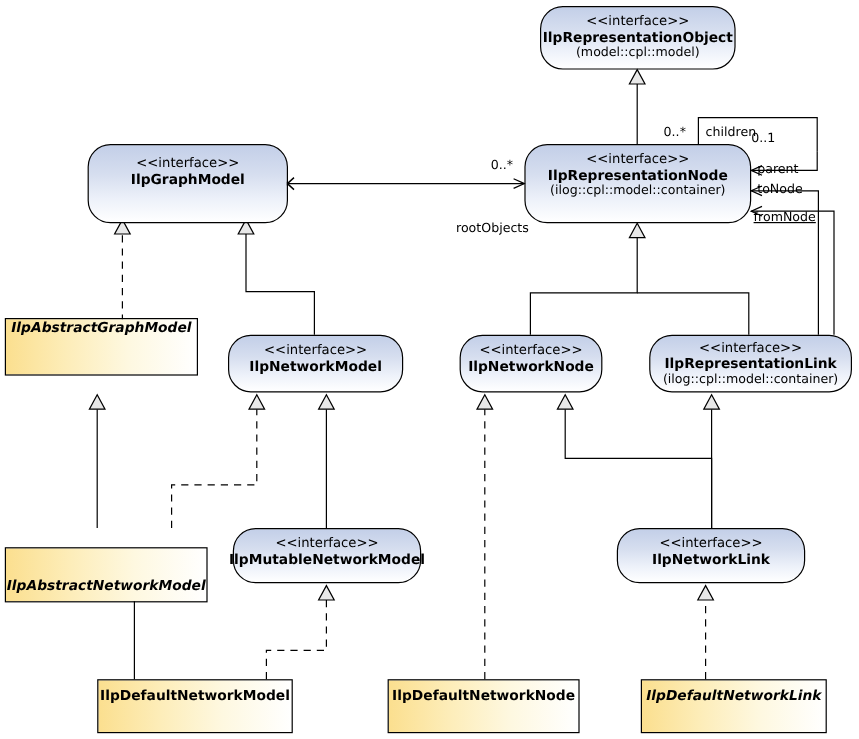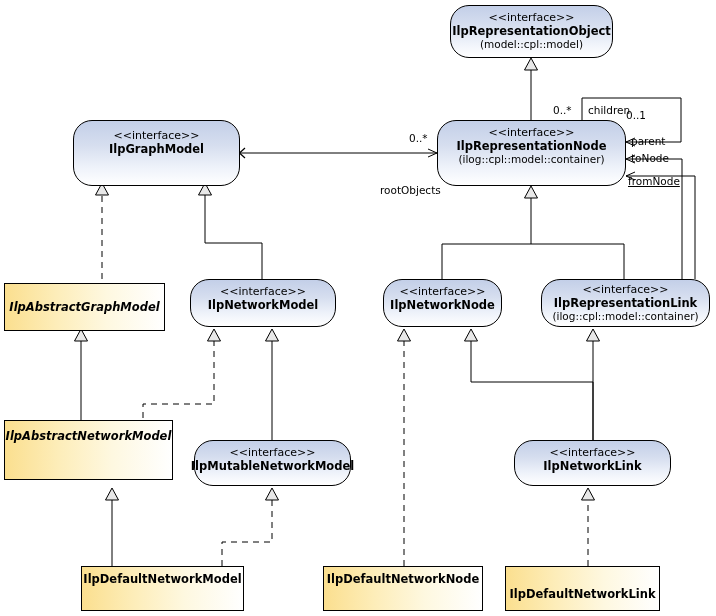--- a/index.html
+++ b/index.html
@@ -184,41 +184,41 @@
     <div class="stereo">&lt;&lt;interface&gt;&gt;</div>
     <div class="cname">IlpGraphModel</div>
   </div>
 
   <div class="uml-box iface" style="left:437px; top:120px; width:189px; height:66px;">
     <div class="stereo">&lt;&lt;interface&gt;&gt;</div>
     <div class="cname">IlpRepresentationNode</div>
     <div class="pkg">(ilog::cpl::model::container)</div>
   </div>
 
-  <div class="uml-box abstract" style="left:4px; top:283px; width:161px; height:48px; padding-top:16px;">
+  <div class="uml-box abstract" style="left:4px; top:265px; width:161px; height:48px; padding-top:0;">
     <div class="cname ital">IlpAbstractGraphModel</div>
   </div>
 
   <div class="uml-box iface" style="left:190px; top:279px; width:146px; height:48px; padding-top:5px;">
     <div class="stereo">&lt;&lt;interface&gt;&gt;</div>
     <div class="cname">IlpNetworkModel</div>
   </div>
 
   <div class="uml-box iface" style="left:383px; top:279px; width:119px; height:48px; padding-top:5px;">
     <div class="stereo">&lt;&lt;interface&gt;&gt;</div>
     <div class="cname">IlpNetworkNode</div>
   </div>
 
   <div class="uml-box iface" style="left:541px; top:279px; width:169px; height:48px; padding-top:3px;">
     <div class="stereo">&lt;&lt;interface&gt;&gt;</div>
     <div class="cname">IlpRepresentationLink</div>
     <div class="pkg">(ilog::cpl::model::container)</div>
   </div>
 
-  <div class="uml-box abstract" style="left:4px; top:420px; width:169px; height:60px; padding-top:8px;">
+  <div class="uml-box abstract" style="left:4px; top:456px; width:169px; height:46px; padding-top:24px;">
     <div class="cname ital">IlpAbstractNetworkModel</div>
   </div>
 
   <div class="uml-box iface" style="left:194px; top:440px; width:157px; height:46px; padding-top:5px;">
     <div class="stereo">&lt;&lt;interface&gt;&gt;</div>
     <div class="cname">IlpMutableNetworkModel</div>
   </div>
 
   <div class="uml-box iface" style="left:514px; top:440px; width:157px; height:46px; padding-top:5px;">
     <div class="stereo">&lt;&lt;interface&gt;&gt;</div>
@@ -226,21 +226,21 @@
   </div>
 
   <div class="uml-box concrete" style="left:81px; top:566px; width:163px; height:45px; padding-top:5px;">
     <div class="cname">IlpDefaultNetworkModel</div>
   </div>
 
   <div class="uml-box concrete" style="left:323px; top:566px; width:160px; height:45px; padding-top:5px;">
     <div class="cname">IlpDefaultNetworkNode</div>
   </div>
 
-  <div class="uml-box concrete" style="left:505px; top:566px; width:155px; height:45px; padding-top:20px;">
+  <div class="uml-box concrete" style="left:534px; top:566px; width:155px; height:45px; padding-top:5px;font-style:italic;">
     <div class="cname">IlpDefaultNetworkLink</div>
   </div>
 
   <div class="edge-label" style="left:409px; top:132px;">0..*</div>
 
   <div class="edge-label" style="left:380px; top:153px;margin-top:31px;">rootObjects</div>
 
   <div class="edge-label" style="left:553px; top:104px;">0..*</div>
 
   <div class="edge-label" style="left:588px; top:104px;">children</div>

